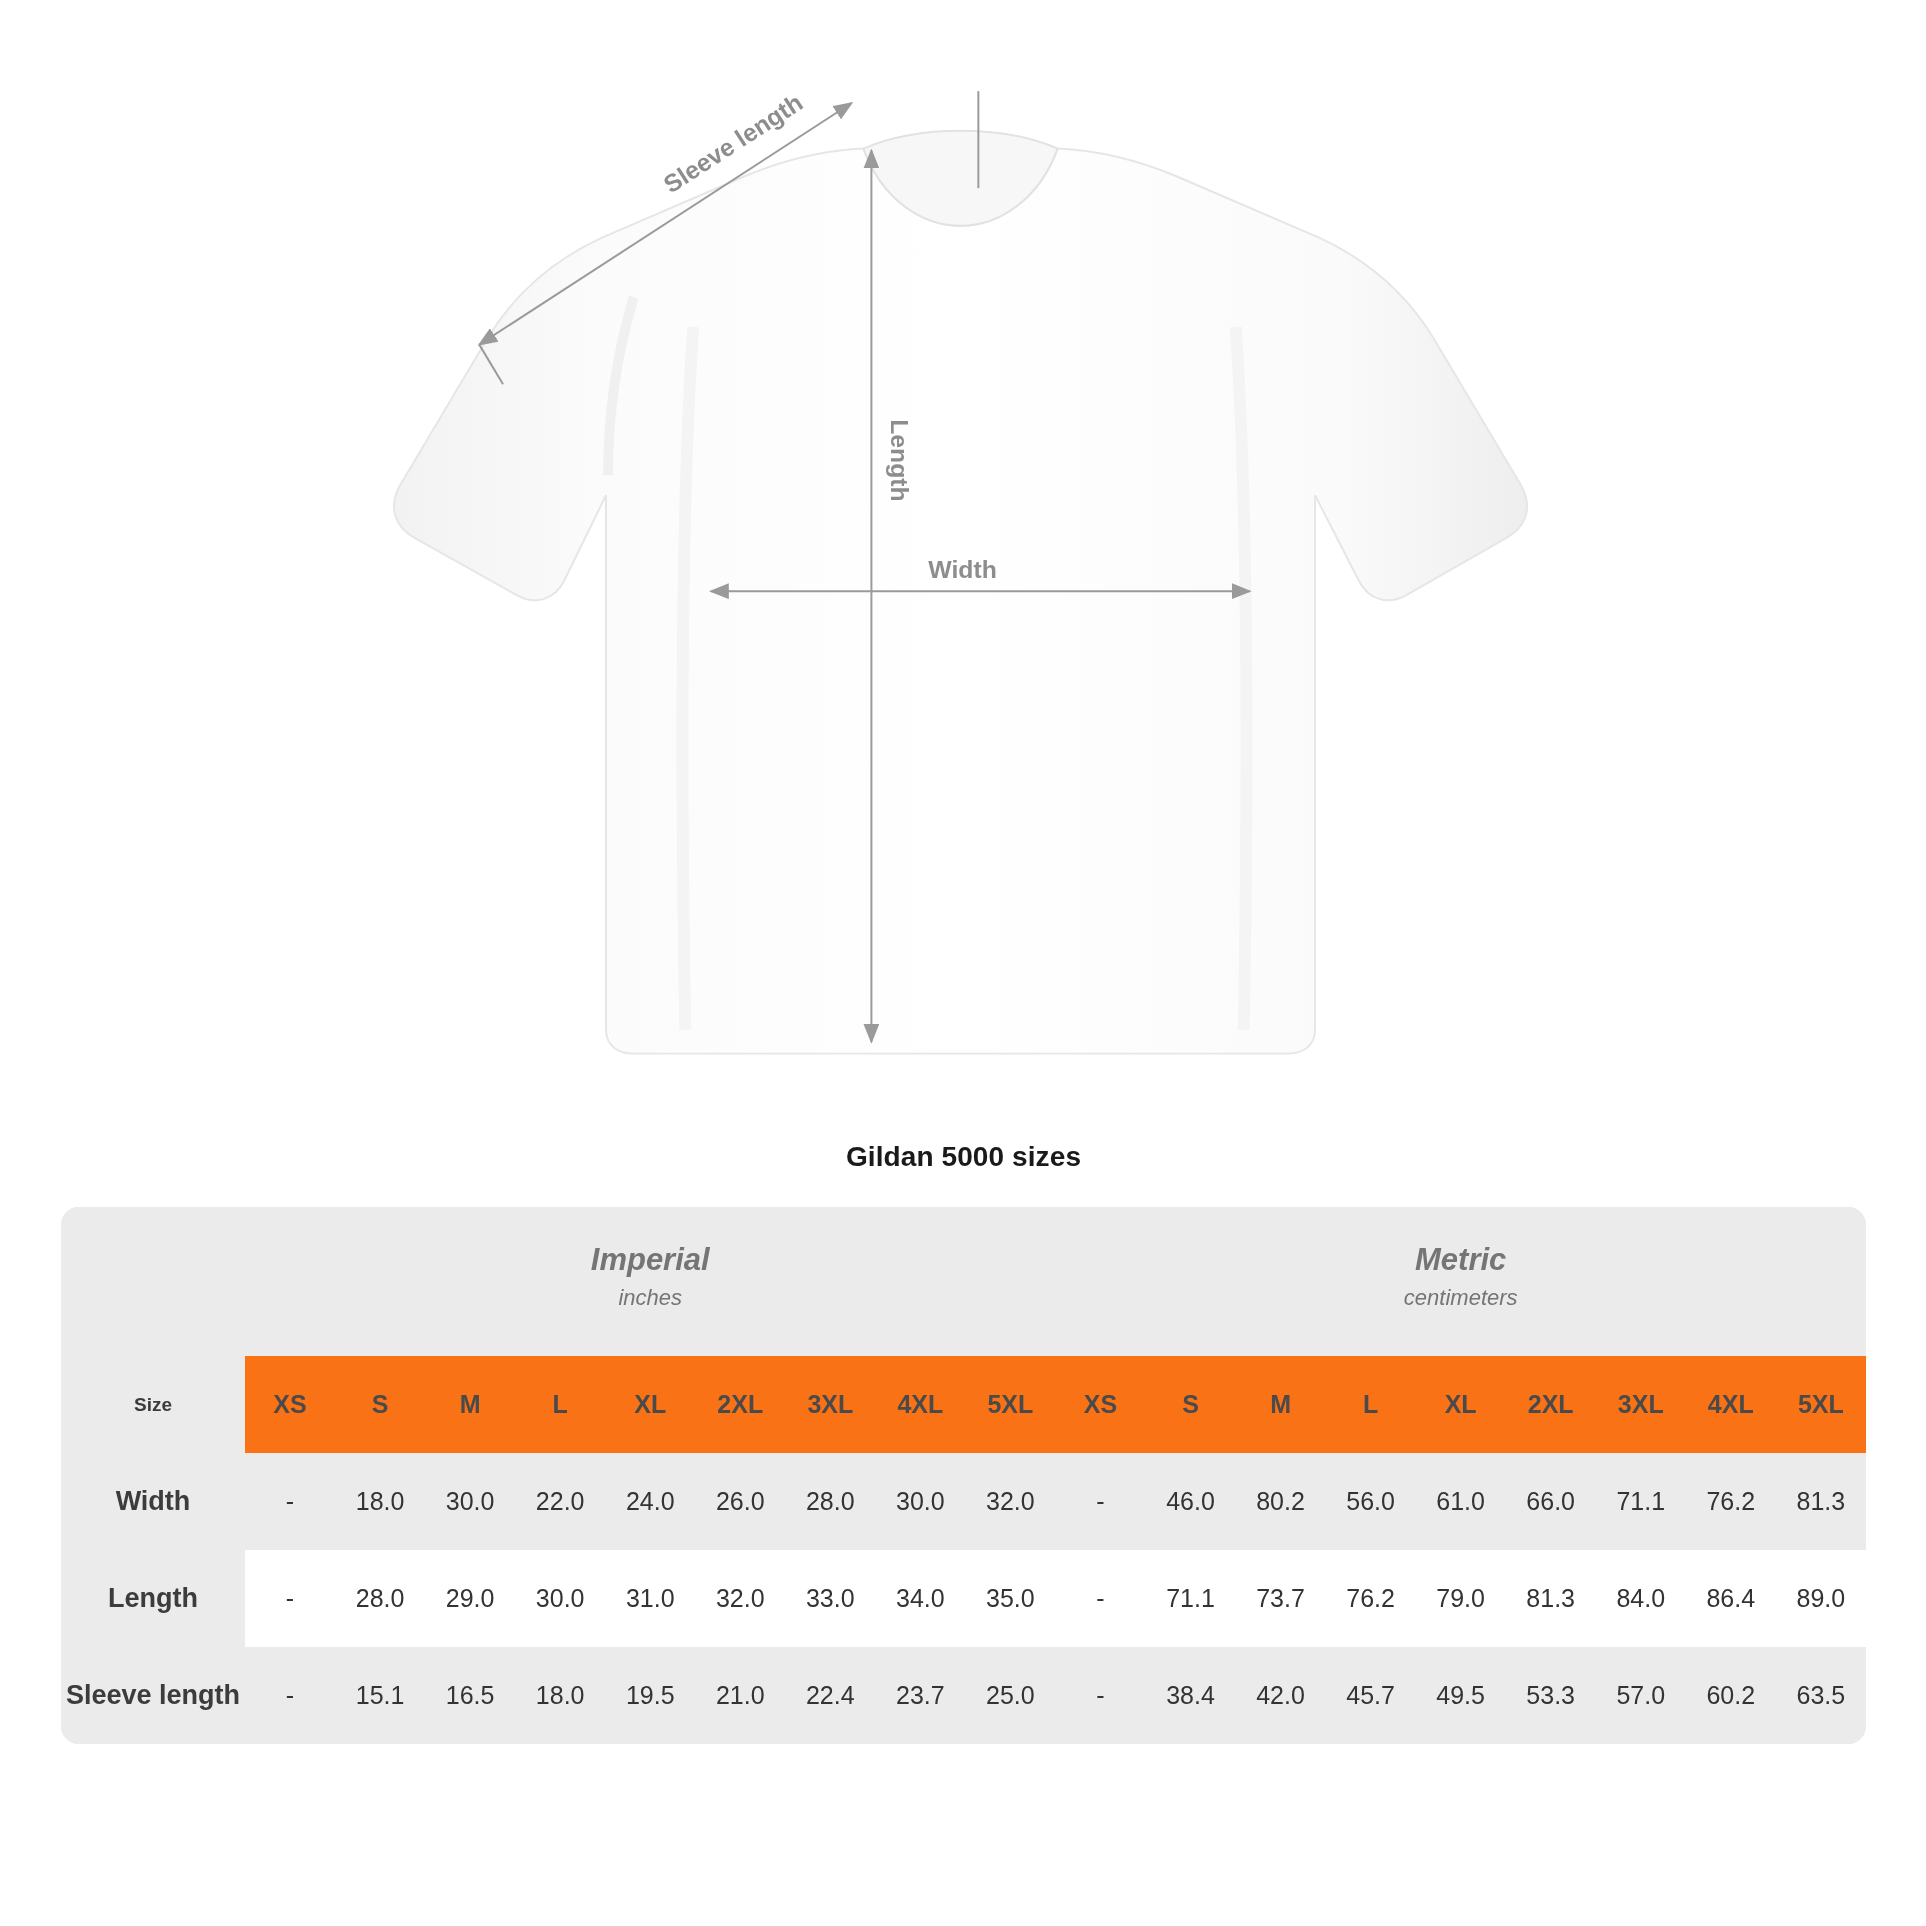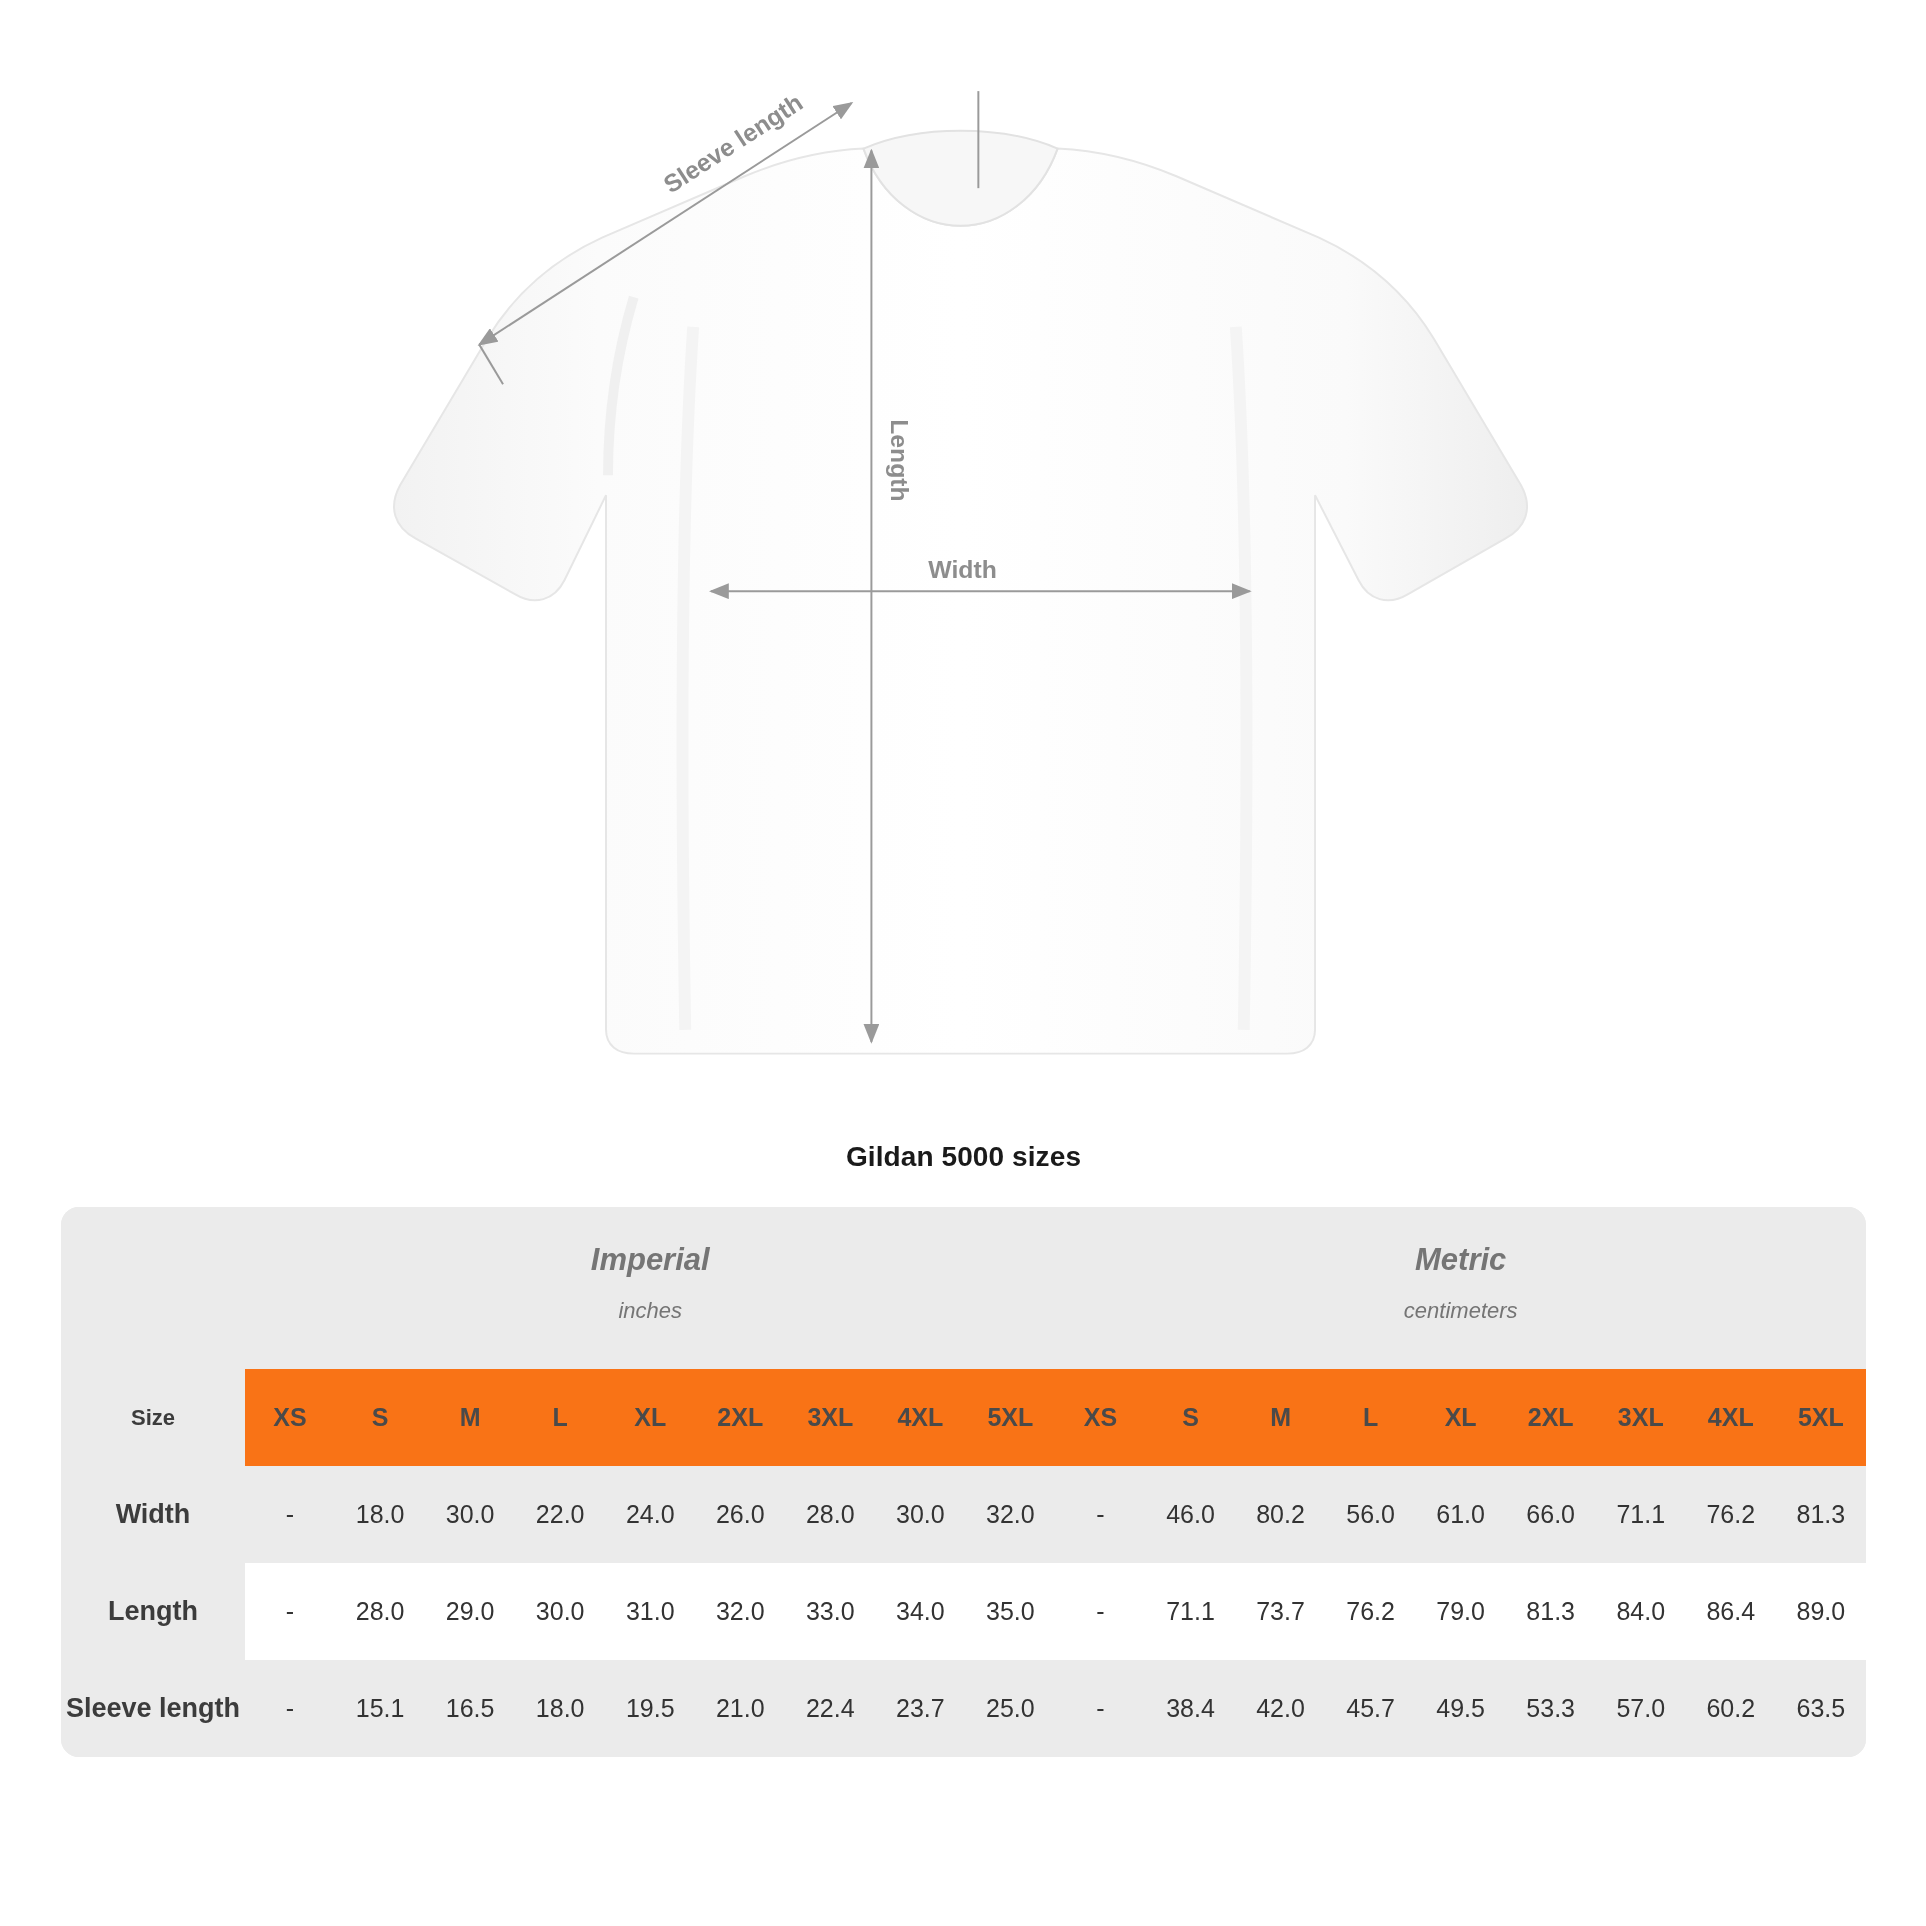--- a/index.html
+++ b/index.html
@@ -79,34 +79,34 @@
     font-size: 31px;
     font-weight: bold;
     font-style: italic;
     color: #757575;
     line-height: 1.2;
   }
   .unit-sub {
     font-size: 22px;
     font-style: italic;
     color: #757575;
-    margin-top: 20px;
+    margin-top: 7px;
   }
 
   
   tr.size-row td {
     background: #f97316;
     height: 95px;
     font-weight: bold;
     color: #4a4a4a;
     font-size: 25px;
   }
   tr.size-row td.rowlabel {
     background: #ebebeb;
-    font-size: 22px;
+    font-size: 19px;
     color: #3c3c3c;
   }
 
   
   tr.data-row td {
     height: 95px;
     font-size: 25px;
     color: #333333;
   }
   tr.data-row td.rowlabel {

